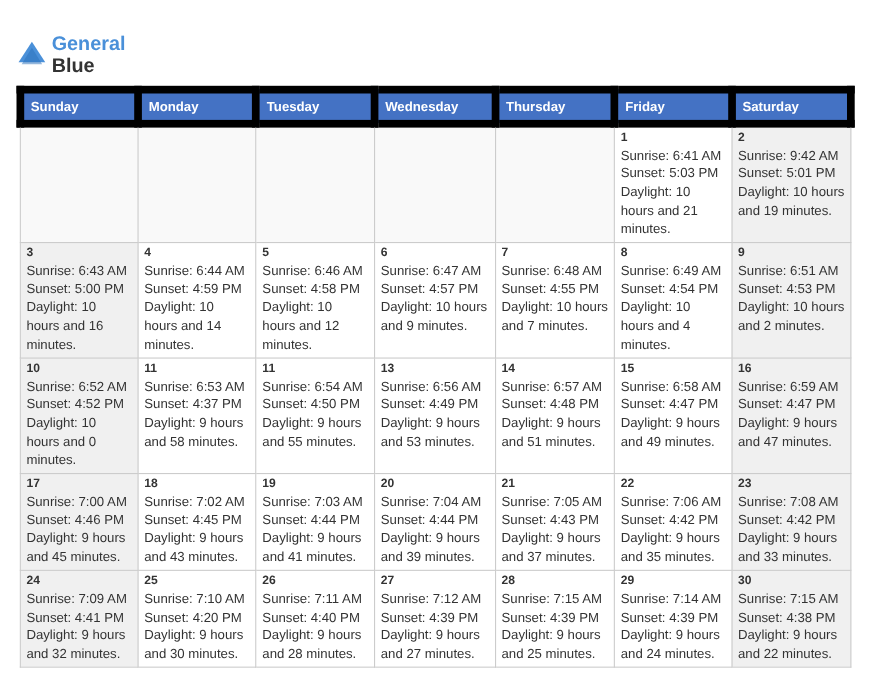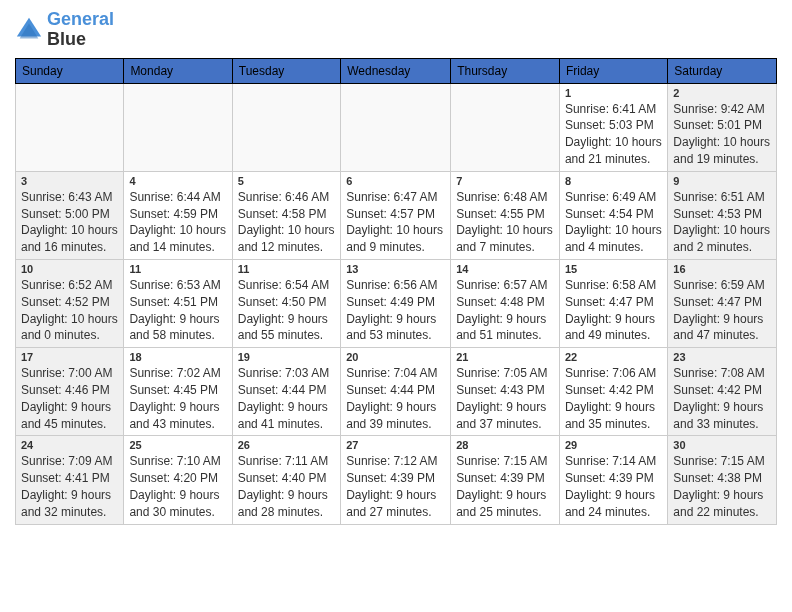--- a/index.html
+++ b/index.html
@@ -12,20 +12,21 @@
     }
     .container {
       width: 792px;
       padding: 10px 15px;
     }
     .header-area {
       display: flex;
       justify-content: space-between;
       align-items: center;
       margin-bottom: 8px;
+      margin-top: 20px;
     }
     .logo {
       display: flex;
       align-items: center;
       gap: 4px;
     }
     .logo-text {
       font-size: 18px;
       font-weight: bold;
       color: #333;
@@ -49,26 +50,26 @@
     .location {
       font-size: 14px;
       color: #555;
     }
     .calendar {
       width: 100%;
       border-collapse: collapse;
     }
     .calendar th {
       background-color: #4472c4;
-      color: #000000;
+      color: #ffffff;
       text-align: left;
       padding: 5px 6px;
       font-size: 12px;
-      font-weight: normal;
-      border: 1px solid #000000;
+      font-weight: bold;
+      border: 7px solid #000000;
     }
     .calendar td {
       border: 1px solid #ccc;
       vertical-align: top;
       padding: 3px 5px;
       font-size: 10px;
       color: #333;
       height: 82px;
       width: 113px;
     }
@@ -190,21 +191,21 @@
         <tr>
           <td class="weekend">
             <span class="day-num">10</span>
             <div class="day-info">Sunrise: 6:52 AM
 Sunset: 4:52 PM
 Daylight: 10 hours and 0 minutes.</div>
           </td>
           <td>
             <span class="day-num">11</span>
             <div class="day-info">Sunrise: 6:53 AM
-Sunset: 4:51 PM
+Sunset: 4:37 PM
 Daylight: 9 hours and 58 minutes.</div>
           </td>
           <td>
             <span class="day-num">11</span>
             <div class="day-info">Sunrise: 6:54 AM
 Sunset: 4:50 PM
 Daylight: 9 hours and 55 minutes.</div>
           </td>
           <td>
             <span class="day-num">13</span>

